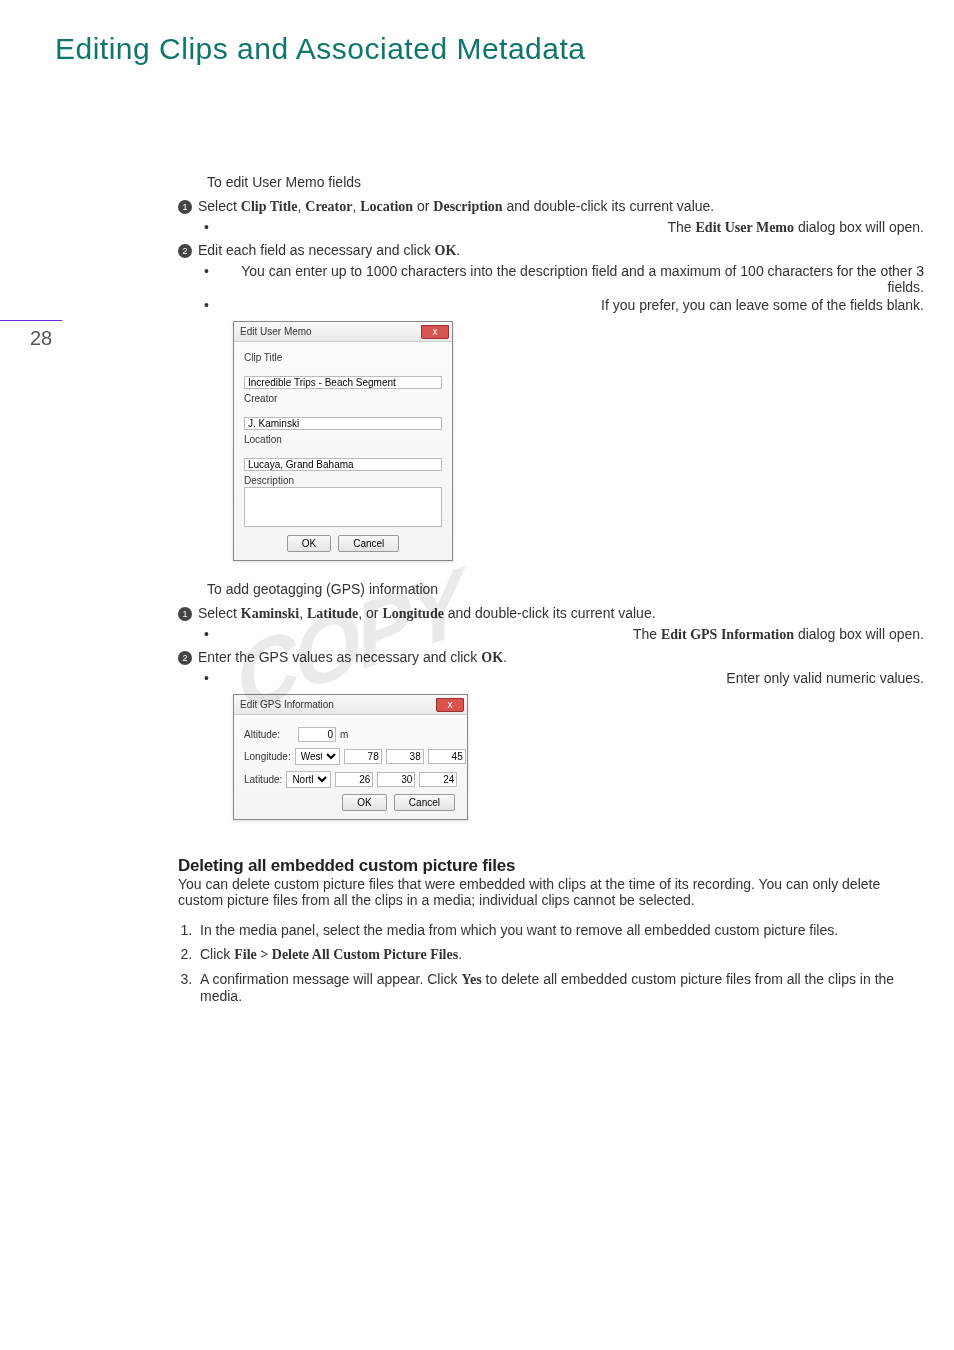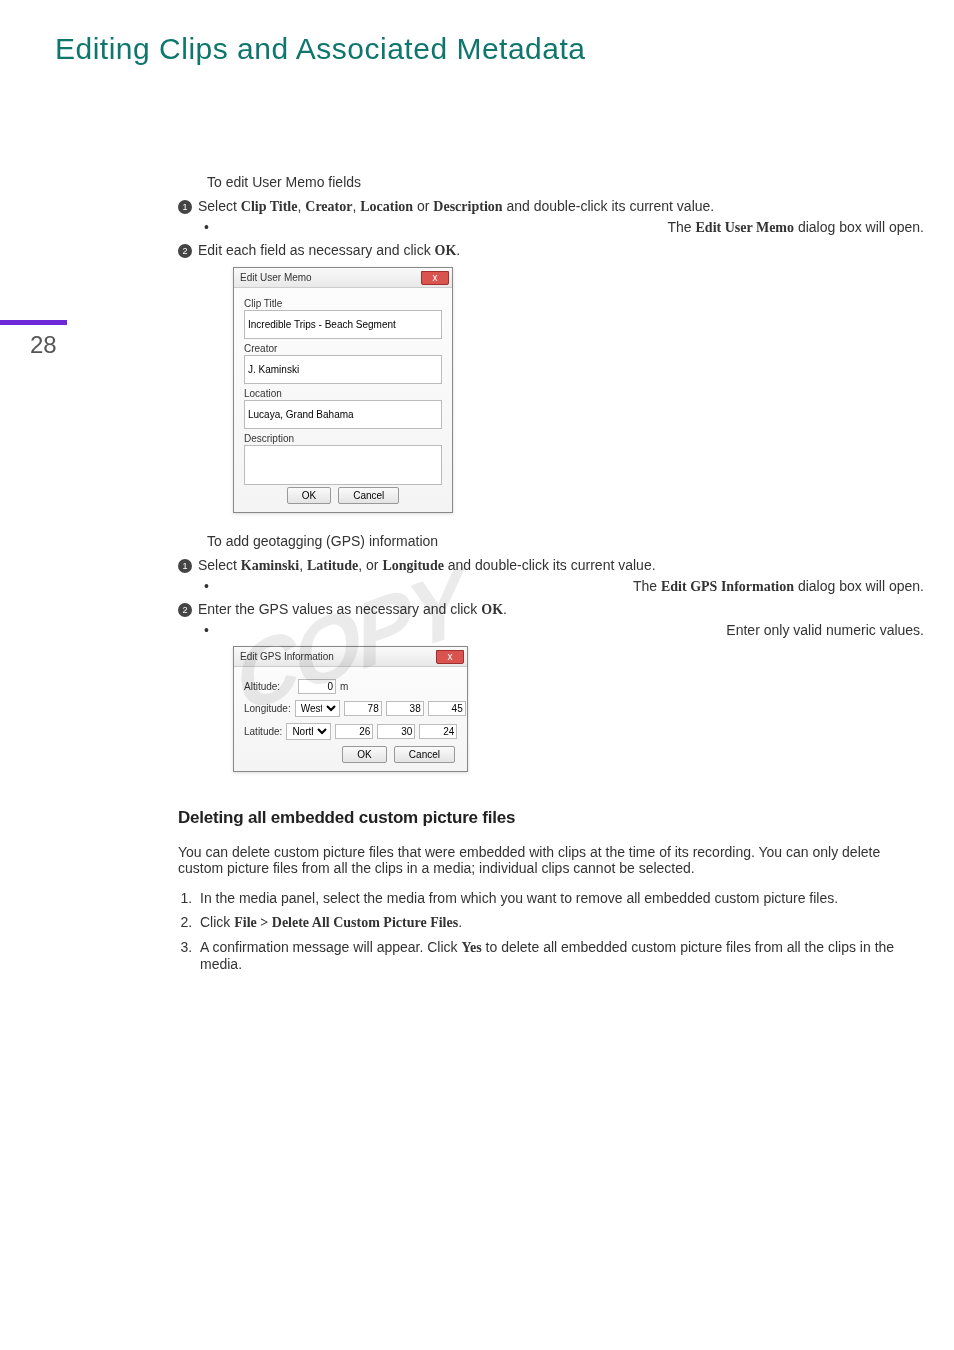--- a/index.html
+++ b/index.html
@@ -18,23 +18,23 @@
     color: #0f766e;
     padding: 32px 0 8px 55px;
     font-family: "Helvetica Neue", Arial, sans-serif;
     letter-spacing: 0.5px;
   }
   .page-number-tab {
     position: absolute;
     left: 0;
     top: 320px;
     background: #fff;
-    border-top: 5px solid #6d28d9;
+    border-top: 1px solid #6d28d9;
     padding: 6px 10px 6px 30px;
-    font-size: 24px;
+    font-size: 20px;
     color: #555;
   }
   .content {
     margin-left: 178px;
     margin-right: 30px;
     padding-top: 100px;
   }
   .section-intro {
     font-size: 14px;
     margin-bottom: 8px;
@@ -93,52 +93,52 @@
     margin-right:3px;
     border:1px solid #a03030;
   }
   .dialog-body { padding: 6px 10px 8px 10px; }
   .fld-label { font-size: 10px; color: #333; margin-top: 4px; }
   .fld-input {
     width: 100%;
     border: 1px solid #bbb;
     background: #fff;
     font-size: 10px;
-    padding: 8px 3px;
-    margin-top: 1px;
+    padding: 0 3px;
+    margin-top: 13px;
   }
   .fld-textarea {
     width: 100%;
     height: 40px;
     border: 1px solid #bbb;
     background: #fff;
     font-size: 10px;
     padding: 2px;
     resize: none;
     margin-top: 1px;
   }
-  .dialog-btn-row { text-align: center; }
+  .dialog-btn-row { text-align: center; margin-top: 6px; }
   .win-btn {
     border: 1px solid #999;
     background: linear-gradient(#fafafa,#e4e4e4);
     font-size: 10px;
     padding: 2px 14px;
     border-radius: 2px;
     margin: 0 2px;
   }
   .gps-row { display:flex; align-items:center; gap:4px; margin:6px 0;}
   .gps-row .lbl { width: 50px; font-size:10px;}
   .gps-small { width: 38px; border:1px solid #bbb; font-size:10px; padding:1px 2px; text-align:right; background:#fff;}
   .gps-sel { border:1px solid #bbb; font-size:10px; padding:1px; width:45px; background:#fff;}
   .subheading {
     font-size: 17px;
     font-weight: bold;
     color: #222;
     margin-top: 36px;
-    margin-bottom:16px;
+    margin-bottom:0;
     letter-spacing:-0.2px;
   }
   .para { font-size: 14px; margin-bottom:14px; }
   ol.num-list { padding-left: 18px; margin:6px 0;}
   ol.num-list li { font-size:14px; margin-bottom:8px; padding-left:4px;margin-top:7px;}
   .watermark {
     position: absolute;
     left: 230px; top: 590px;
     font-size: 90px;
     font-weight: 900;
@@ -169,20 +169,24 @@
   <ul class="bullet-list">
     <li><span>The </span><span class="serif-b">Edit User Memo</span><span> dialog box will open.</span></li>
   </ul>
 
   <div class="step">
     <span class="circ">2</span>
     <div class="step-body">
       <span>Edit each field as necessary and click </span><span class="serif-b">OK</span><span>.</span>
     </div>
   </div>
+  <ul class="bullet-list">
+    <li>You can enter up to 1000 characters into the description field and a maximum of 100 characters for the other 3 fields.</li>
+    <li>If you prefer, you can leave some of the fields blank.</li>
+  </ul>
 
   <div class="dialog memo">
     <div class="dialog-titlebar">
       <span>Edit User Memo</span>
       <div class="close-btn">x</div>
     </div>
     <div class="dialog-body">
       <div class="fld-label">Clip Title</div>
       <input class="fld-input" value="Incredible Trips - Beach Segment" style="">
       <div class="fld-label">Creator</div>

